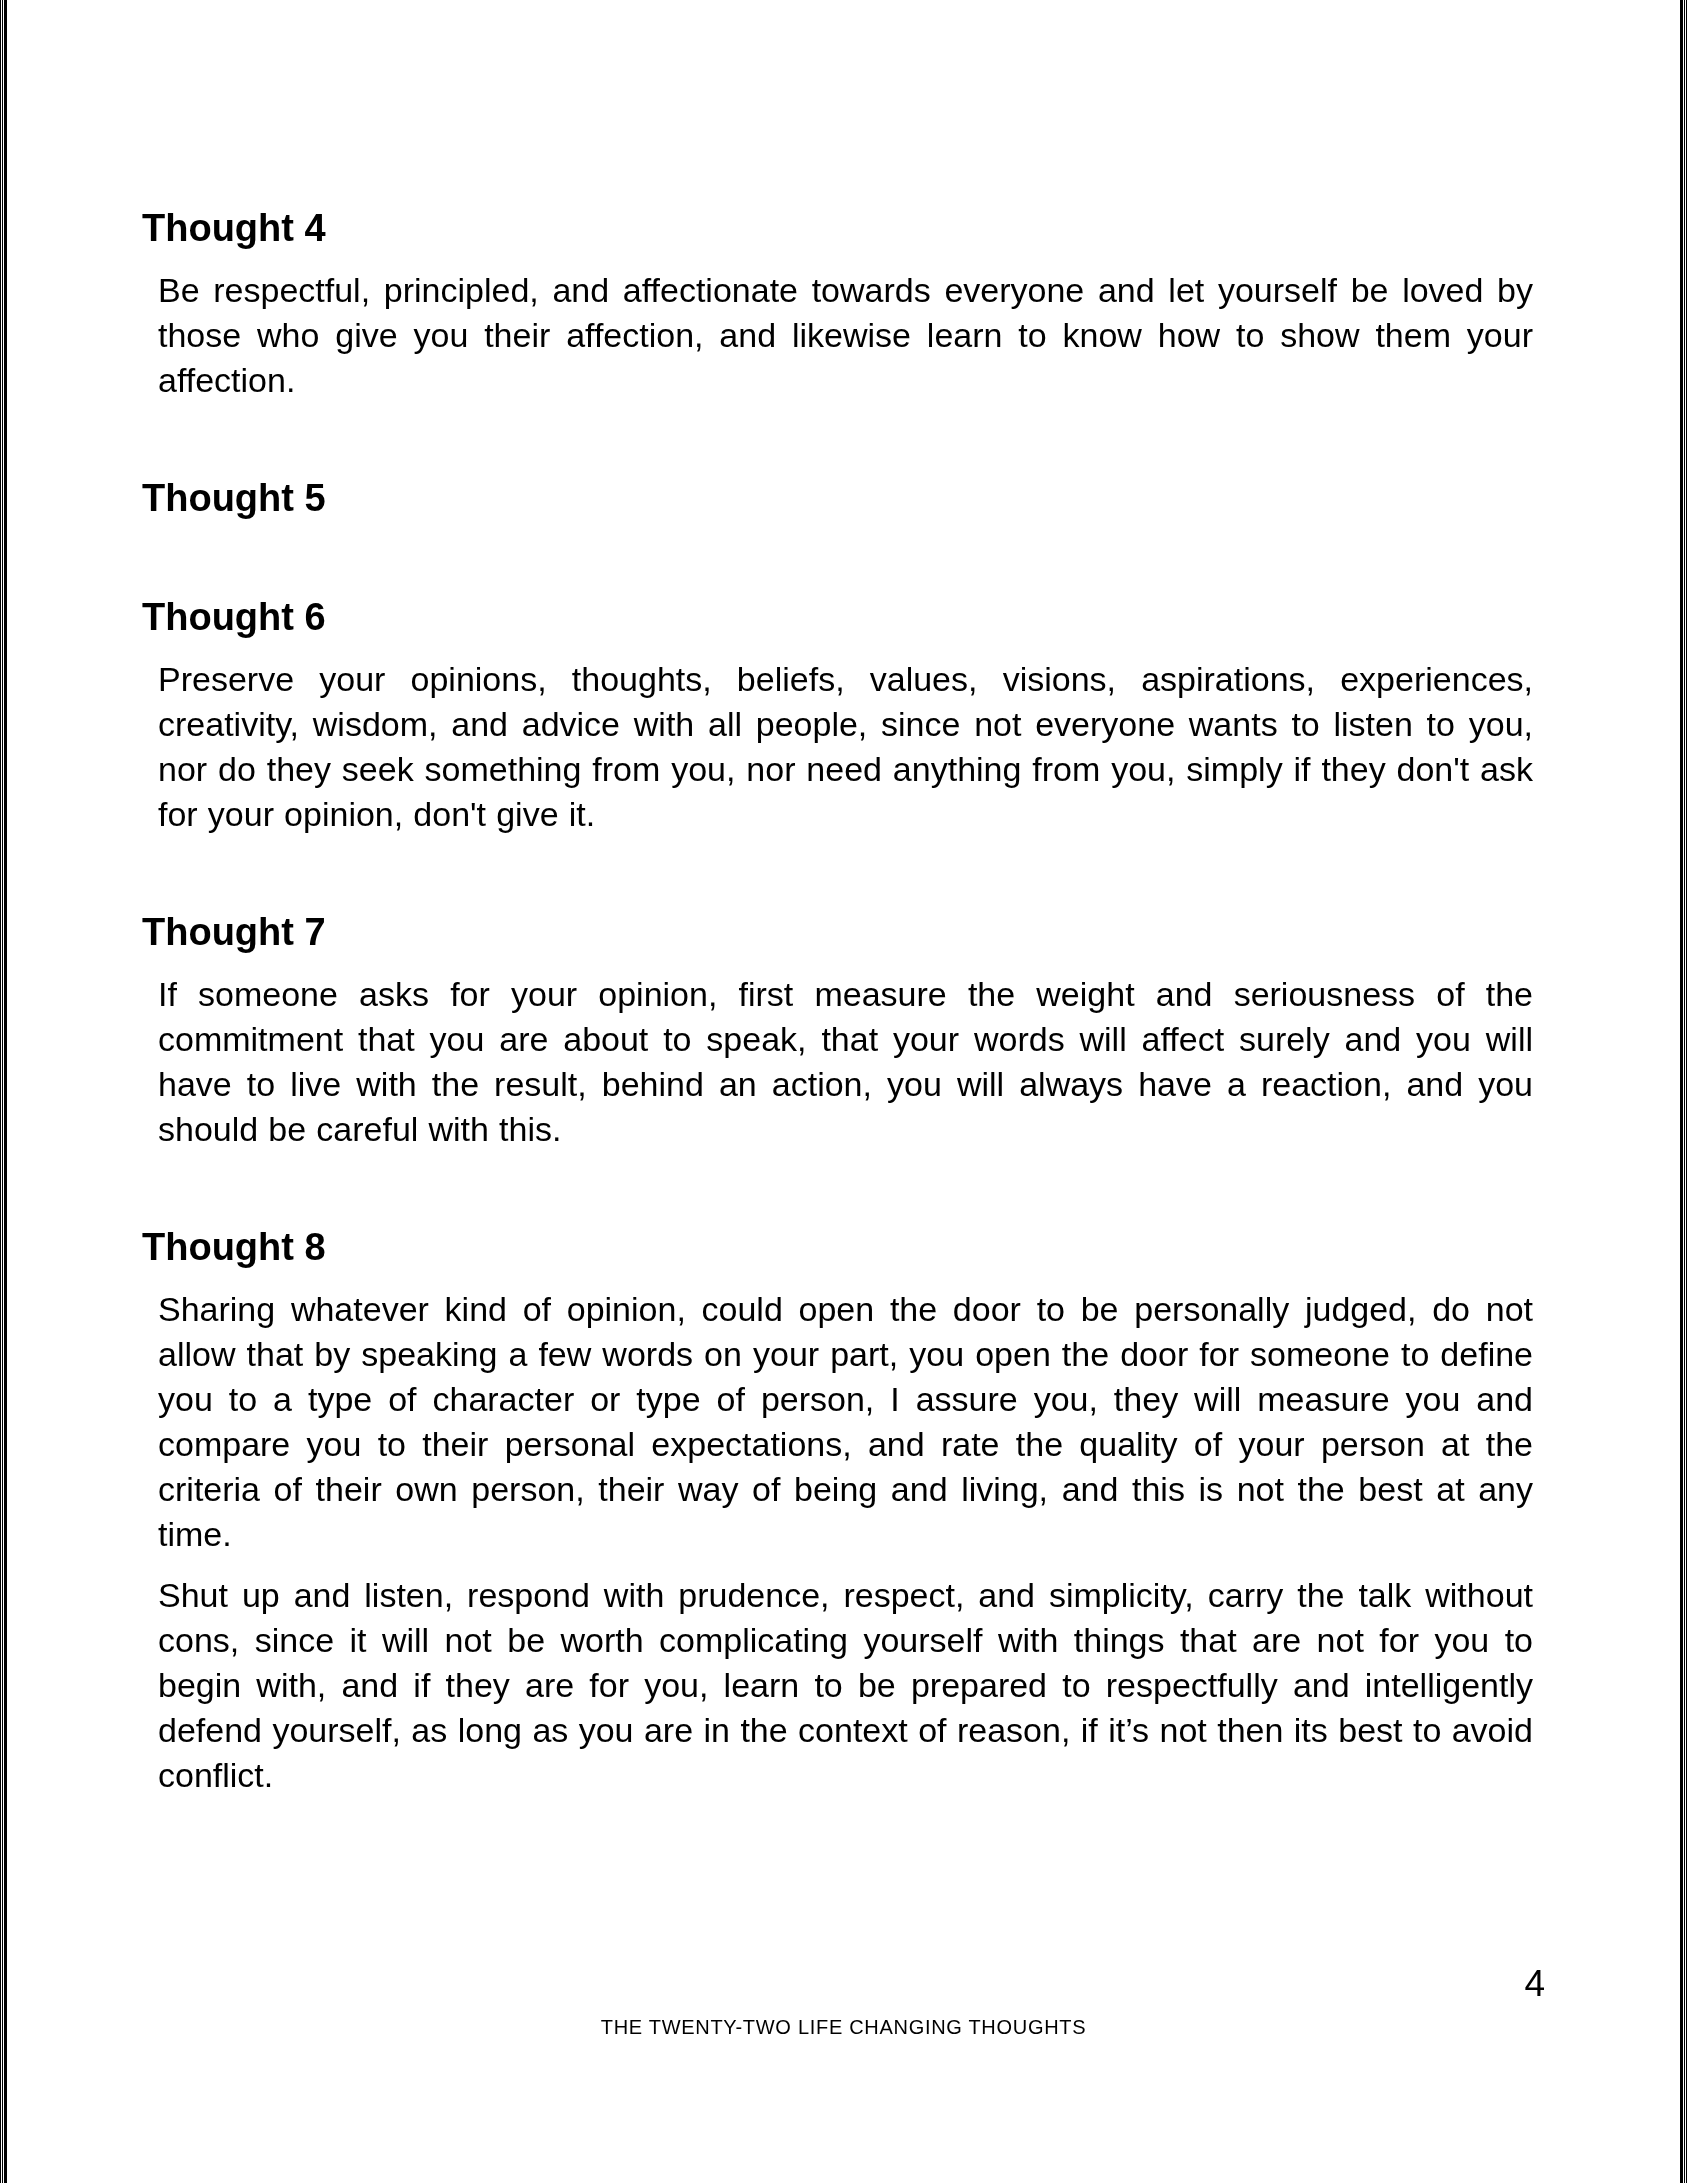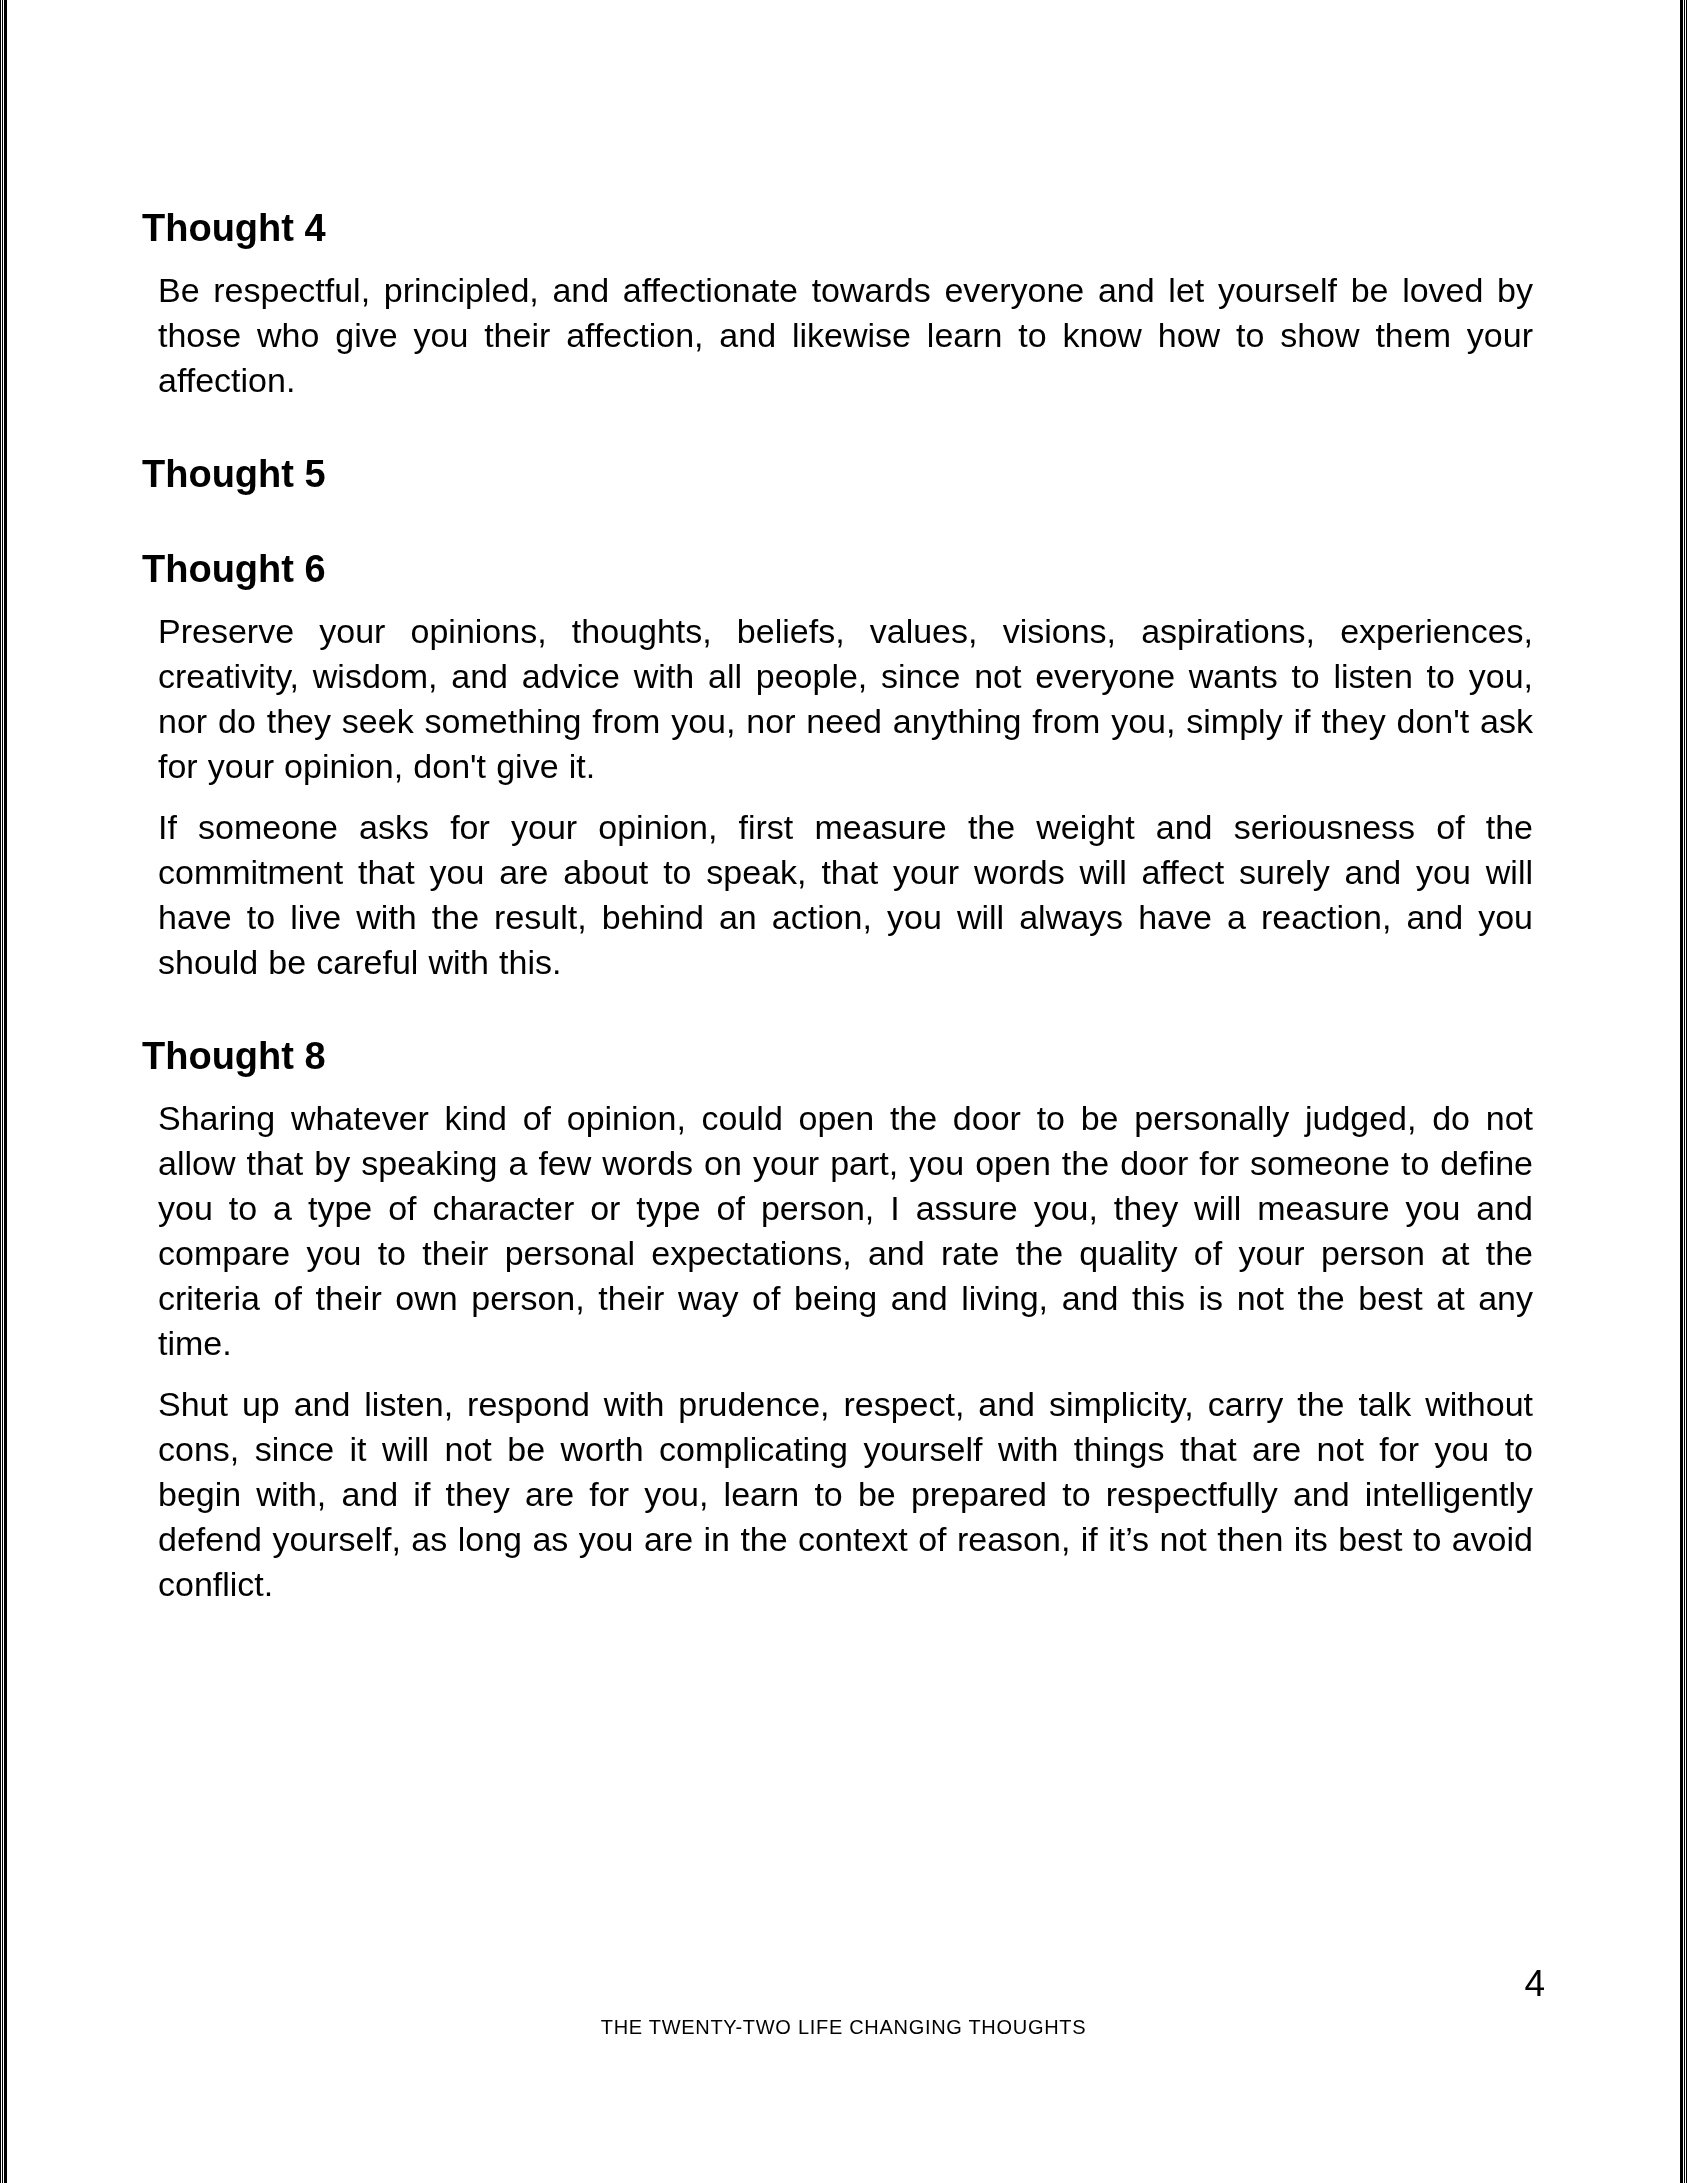--- a/index.html
+++ b/index.html
@@ -46,21 +46,21 @@
   }
   .thought-section { margin: 0; }
   .thought-heading {
     font-size: 38px;
     font-weight: 700;
     line-height: 48px;
     margin: 0 0 2.6px 0;
     text-align: left;
   }
   .thought-section + .thought-section .thought-heading {
-    margin-top: 47px;
+    margin-top: 71px;
   }
   .thought-body {
     font-size: 34px;
     line-height: 45px;
     margin: 16px;
     text-align: justify;
     hyphens: none;
     word-spacing: 0.7px;
   }
   .page-number {
@@ -98,20 +98,21 @@
   <section class="thought-section">
     <h2 class="thought-heading">Thought 5</h2>
   </section>
 
   <section class="thought-section">
     <h2 class="thought-heading">Thought 6</h2>
     <p class="thought-body">Preserve your opinions, thoughts, beliefs, values, visions, aspirations, experiences, creativity, wisdom, and advice with all people, since not everyone wants to listen to you, nor do they seek something from you, nor need anything from you, simply if they don't ask for your opinion, don't give it.</p>
   </section>
 
   <section class="thought-section">
+    <h2 class="thought-heading">Thought 7</h2>
     <p class="thought-body">If someone asks for your opinion, first measure the weight and seriousness of the commitment that you are about to speak, that your words will affect surely and you will have to live with the result, behind an action, you will always have a reaction, and you should be careful with this.</p>
   </section>
 
   <section class="thought-section">
     <h2 class="thought-heading">Thought 8</h2>
     <p class="thought-body">Sharing whatever kind of opinion, could open the door to be personally judged, do not allow that by speaking a few words on your part, you open the door for someone to define you to a type of character or type of person, I assure you, they will measure you and compare you to their personal expectations, and rate the quality of your person at the criteria of their own person, their way of being and living, and this is not the best at any time.</p>
   </section>
 
   <section class="thought-section">
     <p class="thought-body">Shut up and listen, respond with prudence, respect, and simplicity, carry the talk without cons, since it will not be worth complicating yourself with things that are not for you to begin with, and if they are for you, learn to be prepared to respectfully and intelligently defend yourself, as long as you are in the context of reason, if it’s not then its best to avoid conflict.</p>

